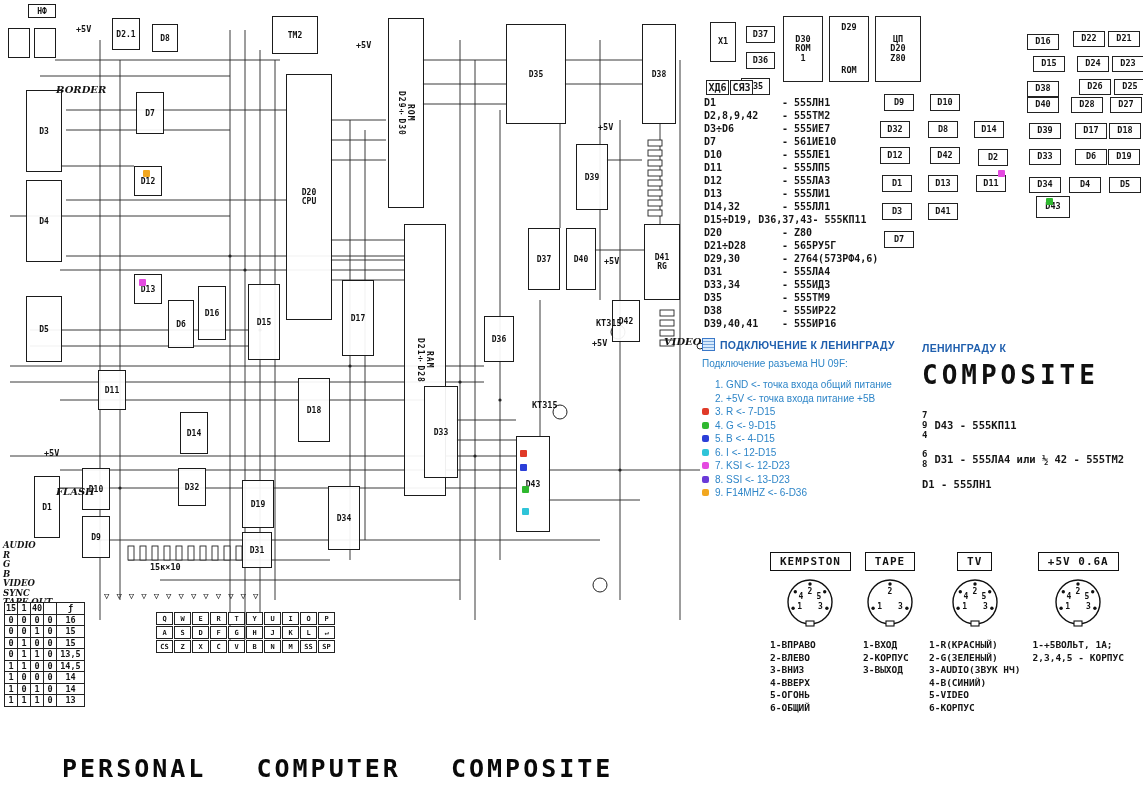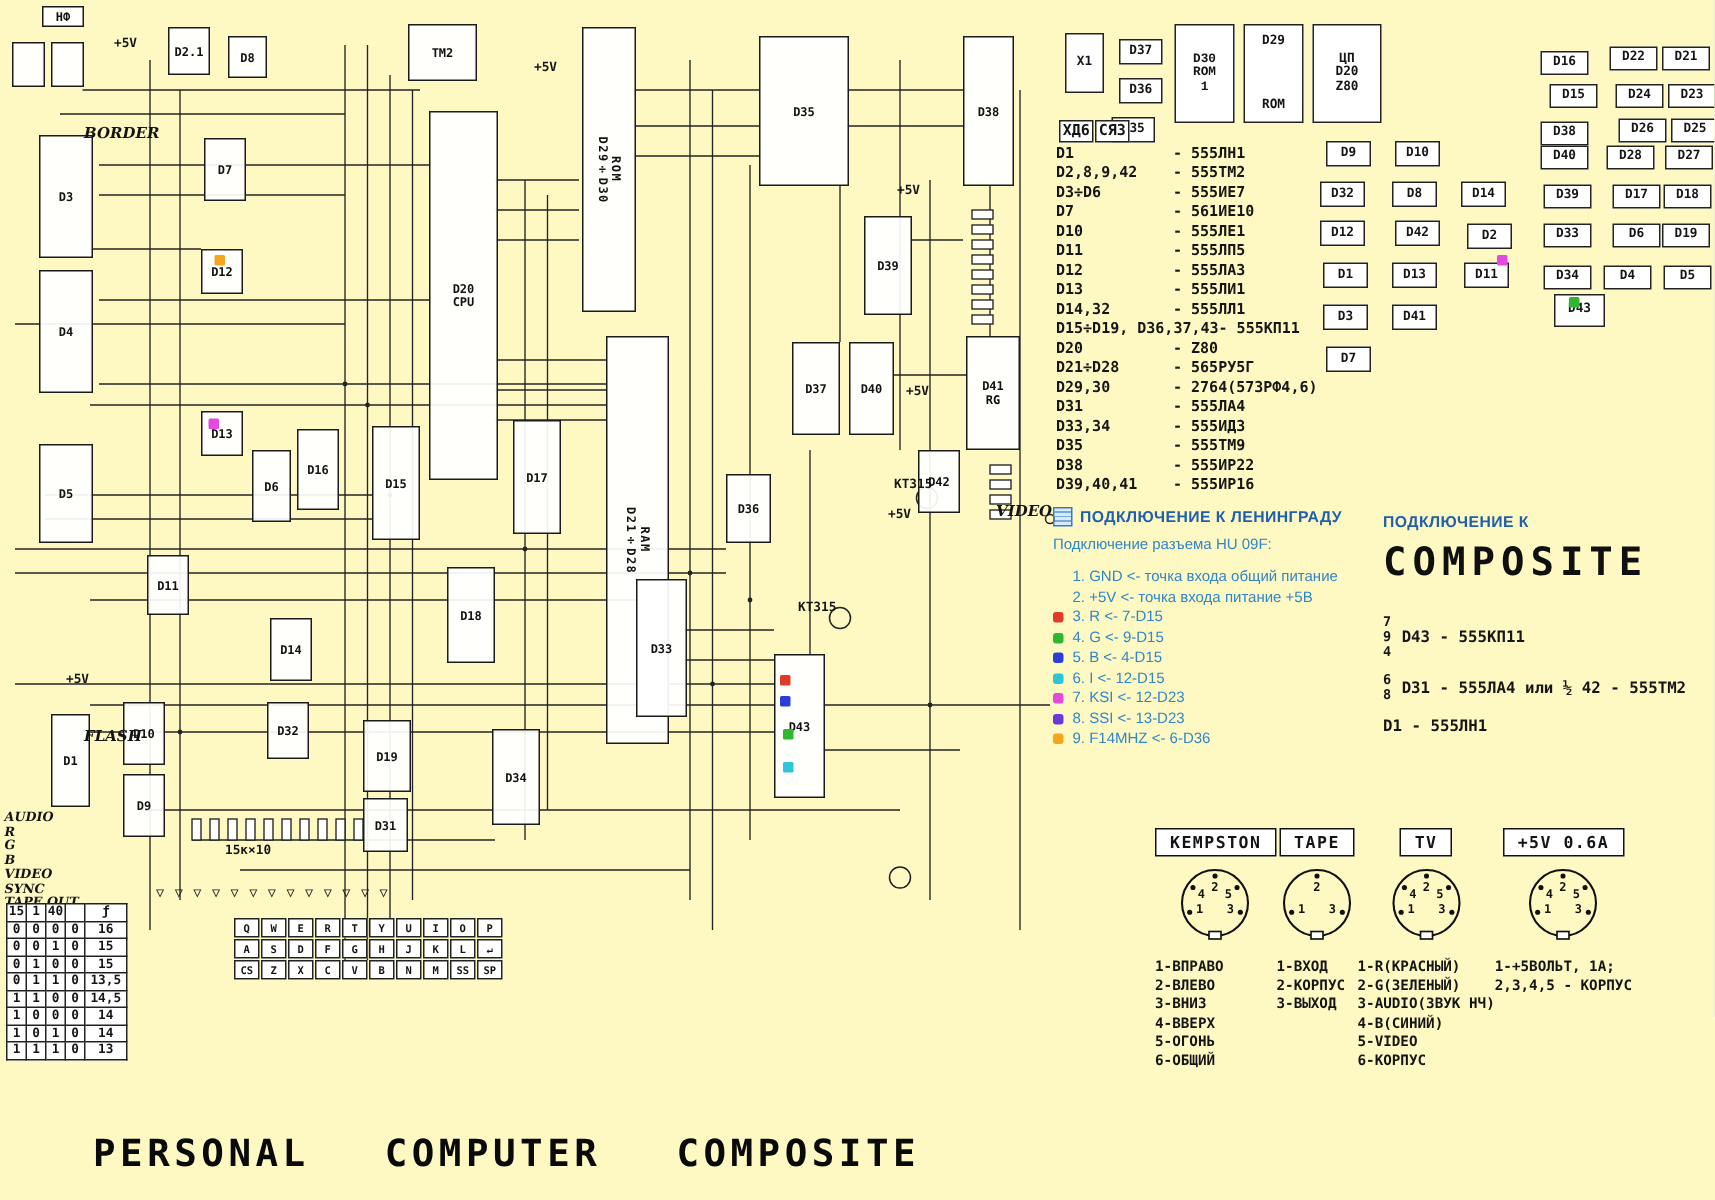--- a/index.html
+++ b/index.html
@@ -1,16 +1,16 @@
 <!DOCTYPE html>
 <html><head>
 <meta charset="utf-8">
 <style>
   html,body{margin:0;padding:0;background:#e8e8e4;}
-  .page{position:relative;width:1143px;height:800px;background:#fef9c3;overflow:hidden;
+  .page{position:relative;width:1143px;height:800px;background:#ffffff;overflow:hidden;
         font-family:"DejaVu Sans Mono",monospace;color:#141414;}
   
   .schematic{position:absolute;left:0;top:0;width:705px;height:755px;}
   .wires{position:absolute;left:0;top:0;z-index:1;}
   .blk{position:absolute;border:1.2px solid #1b1b1b;background:rgba(255,255,255,.93);
        display:flex;flex-direction:column;align-items:center;justify-content:center;
        font:700 8px "DejaVu Sans Mono",monospace;line-height:9px;color:#111;z-index:2;text-align:center;}
   .blk.vert{flex-direction:row;}
   .blk.vert span{writing-mode:vertical-rl;letter-spacing:1px;}
   .mlabel{position:absolute;z-index:3;font:700 8.5px "DejaVu Sans Mono",monospace;white-space:nowrap;}
@@ -51,21 +51,21 @@
   .len-item .dot{position:absolute;left:0;top:3px;width:7px;height:7px;border-radius:2px;}
   
   .composite{position:absolute;left:922px;top:342px;z-index:2;}
   .comp-small{font:700 10.5px "Liberation Sans",sans-serif;color:#1f5fae;letter-spacing:.3px;}
   .comp-big{font:800 26px "DejaVu Sans Mono",monospace;letter-spacing:4px;color:#101010;margin-top:6px;}
   .comp-entries{margin-top:20px;}
   .comp-entry{display:flex;align-items:center;margin-bottom:9px;
               font:700 10.5px "DejaVu Sans Mono",monospace;color:#161616;white-space:nowrap;}
   .comp-pins{display:flex;flex-direction:column;margin-right:7px;font-size:9px;line-height:10px;}
   
-  .connectors{position:absolute;left:770px;top:552px;display:flex;z-index:2;align-items:flex-start;}
+  .connectors{position:absolute;left:770px;top:552px;display:flex;gap:12px;z-index:2;align-items:flex-start;}
   .conn{display:flex;flex-direction:column;align-items:flex-start;}
   .conn-head{align-self:center;border:1.6px solid #111;padding:2px 9px;background:#fff;
              font:700 11px "DejaVu Sans Mono",monospace;letter-spacing:1px;white-space:nowrap;}
   .conn-circle{align-self:center;margin-top:4px;}
   .conn-legend{margin-top:3px;}
   .conn-legend div{font:700 9.5px "DejaVu Sans Mono",monospace;line-height:12.5px;white-space:nowrap;}
   
   .footer-title{position:absolute;left:62px;top:754px;z-index:3;color:#0a0a0a;
                 font:700 25px "DejaVu Sans Mono",monospace;letter-spacing:3px;word-spacing:32px;}
 </style>
@@ -403,21 +403,21 @@
       </div>
       <div class="chip" style="left: 741px; top: 78px; width: 27px; height: 15px;">
         <span>D35</span>
       </div>
       <div class="chip plain" style="left: 706px; top: 80px; width: 21px; height: 13px;">
         <span>ХД6</span>
       </div>
       <div class="chip plain" style="left: 730px; top: 80px; width: 21px; height: 13px;">
         <span>СЯ3</span>
       </div>
-      <div class="chip" style="left: 783px; top: 16px; width: 38px; height: 64px; font-family: Liberation Mono, monospace;">
+      <div class="chip" style="left: 783px; top: 16px; width: 38px; height: 64px;">
         <span>D30</span>
         <span>ROM</span>
         <span>1</span>
       </div>
       <div class="chip" style="left: 829px; top: 16px; width: 38px; height: 64px; gap: 34px;">
         <span>D29</span>
         <span>ROM</span>
       </div>
       <div class="chip" style="left: 875px; top: 16px; width: 44px; height: 64px;">
         <span>ЦП</span>
@@ -622,21 +622,21 @@
         <div class="len-item"><span class="dot" style="background: rgb(47, 184, 47);"></span><span>4. G &lt;- 9-D15</span></div>
         <div class="len-item"><span class="dot" style="background: rgb(43, 63, 216);"></span><span>5. B &lt;- 4-D15</span></div>
         <div class="len-item"><span class="dot" style="background: rgb(47, 196, 216);"></span><span>6. I &lt;- 12-D15</span></div>
         <div class="len-item"><span class="dot" style="background: rgb(228, 74, 224);"></span><span>7. KSI &lt;- 12-D23</span></div>
         <div class="len-item"><span class="dot" style="background: rgb(106, 58, 216);"></span><span>8. SSI &lt;- 13-D23</span></div>
         <div class="len-item"><span class="dot" style="background: rgb(242, 167, 31);"></span><span>9. F14MHZ &lt;- 6-D36</span></div>
       </div>
   </div>
 
   <div class="composite">
-    <div class="comp-small">ПОДКЛЮЧЕНИЕ К</div>
+    <div class="comp-small">ЛЕНИНГРАДУ К</div>
     <div class="comp-big">COMPOSITE</div>
     <div class="comp-entries" id="comp-entries">
         <div class="comp-entry">
           <div class="comp-pins">
             <div>7</div>
             <div>9</div>
             <div>4</div>
           </div>
           <span>D43 - 555КП11</span>
         </div>

